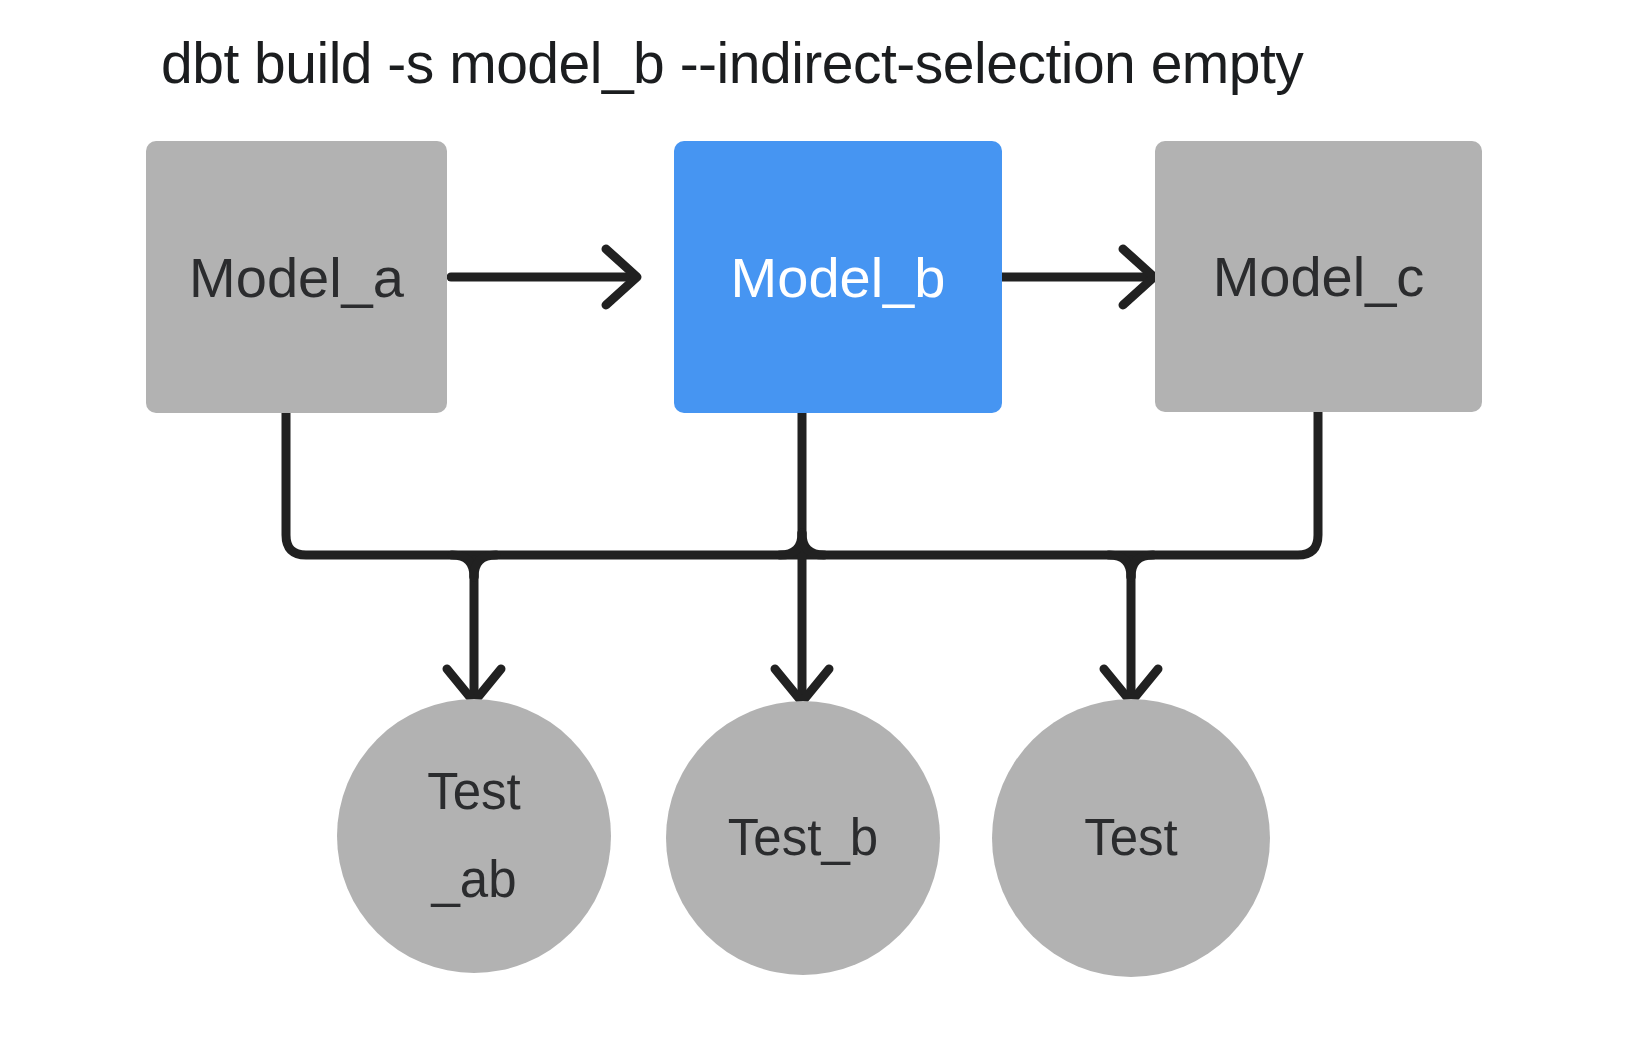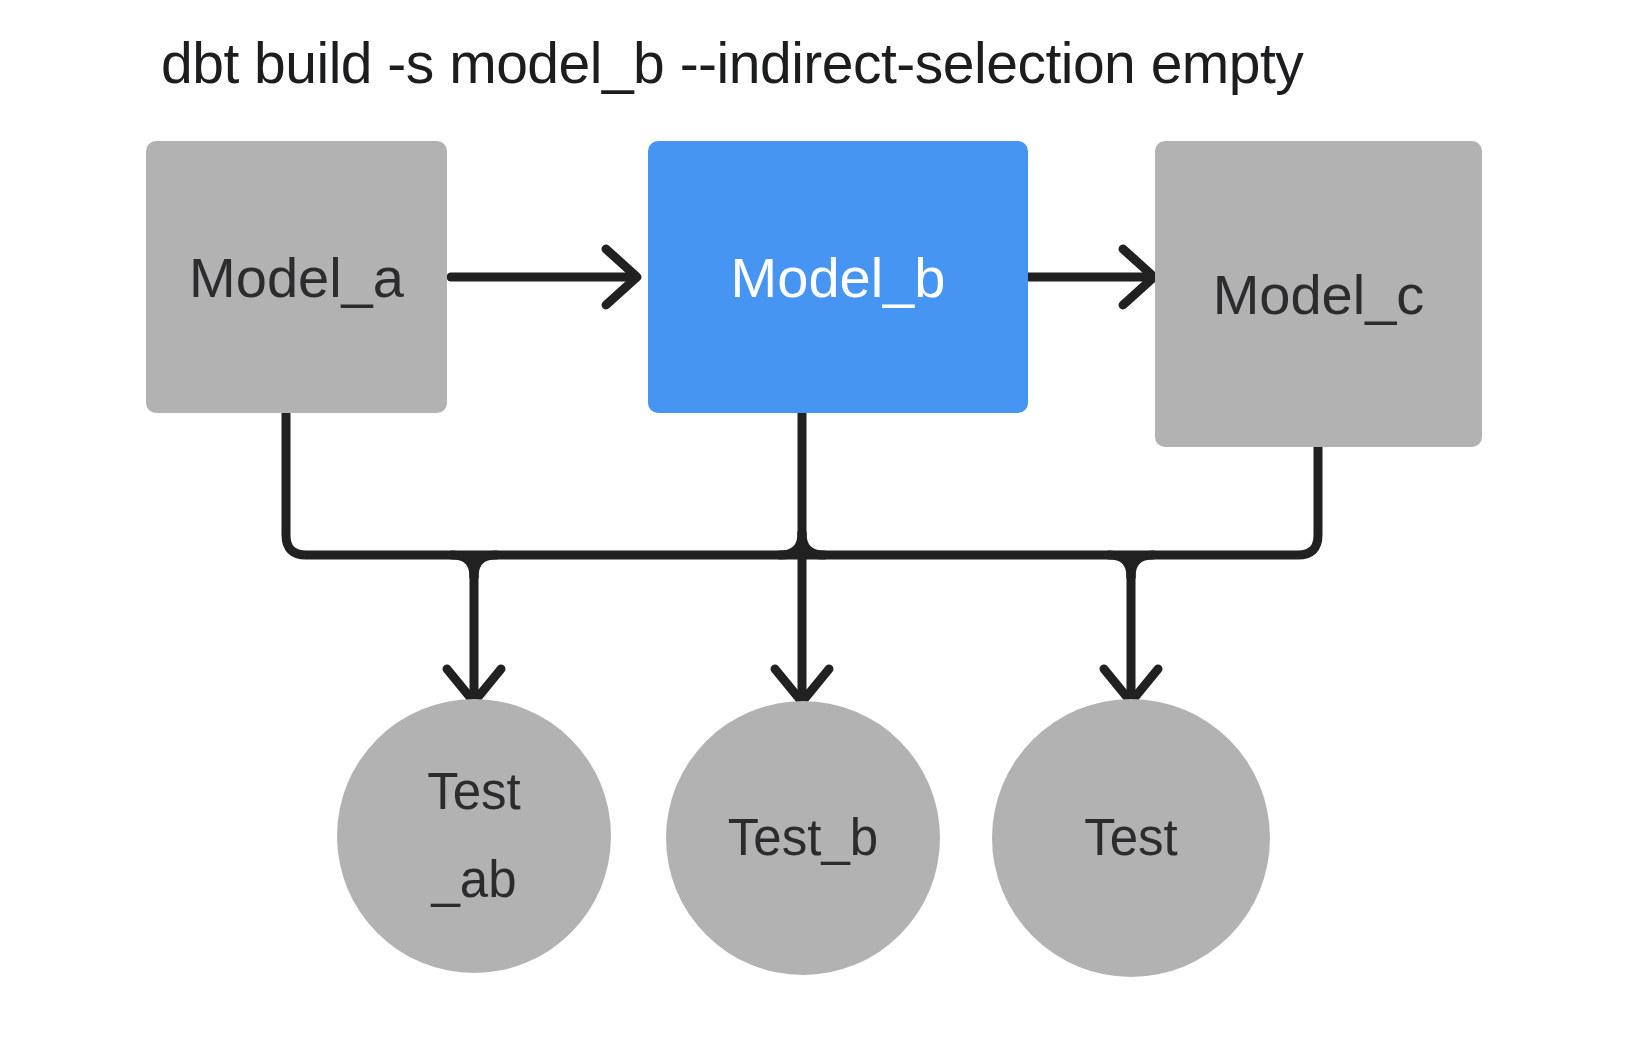--- a/index.html
+++ b/index.html
@@ -104,25 +104,25 @@
     <path class="edge" d="M 606 249 L 637 277 L 606 305"></path>
 
     <path class="edge" d="M 966 277 L 1145 277"></path>
     <path class="edge" d="M 1123 249 L 1154 277 L 1123 305"></path>
   </svg>
 
   <div class="node model-node" style="left:122px; top:141px; width:301px; height:272px;margin-left:24px;">
     <span class="node-label">Model_a</span>
   </div>
 
-  <div class="node model-node selected" style="left:648px; top:141px; width:380px; height:272px;">
+  <div class="node model-node selected" style="left:674px; top:141px; width:328px; height:272px;">
     <span class="node-label">Model_b</span>
   </div>
 
-  <div class="node model-node" style="left:1155px; top:141px; width:327px; height:306px;">
+  <div class="node model-node" style="left:1155px; top:141px; width:327px; height:271px;">
     <span class="node-label">Model_c</span>
   </div>
 
   <div class="node test-node" style="left:337px; top:699px; width:274px; height:274px;">
     <span class="node-label">Test</span>
     <span class="node-label">_ab</span>
   </div>
 
   <div class="node test-node" style="left:666px; top:701px; width:274px; height:274px;justify-content:center;">
     <span class="node-label">Test_b</span>

